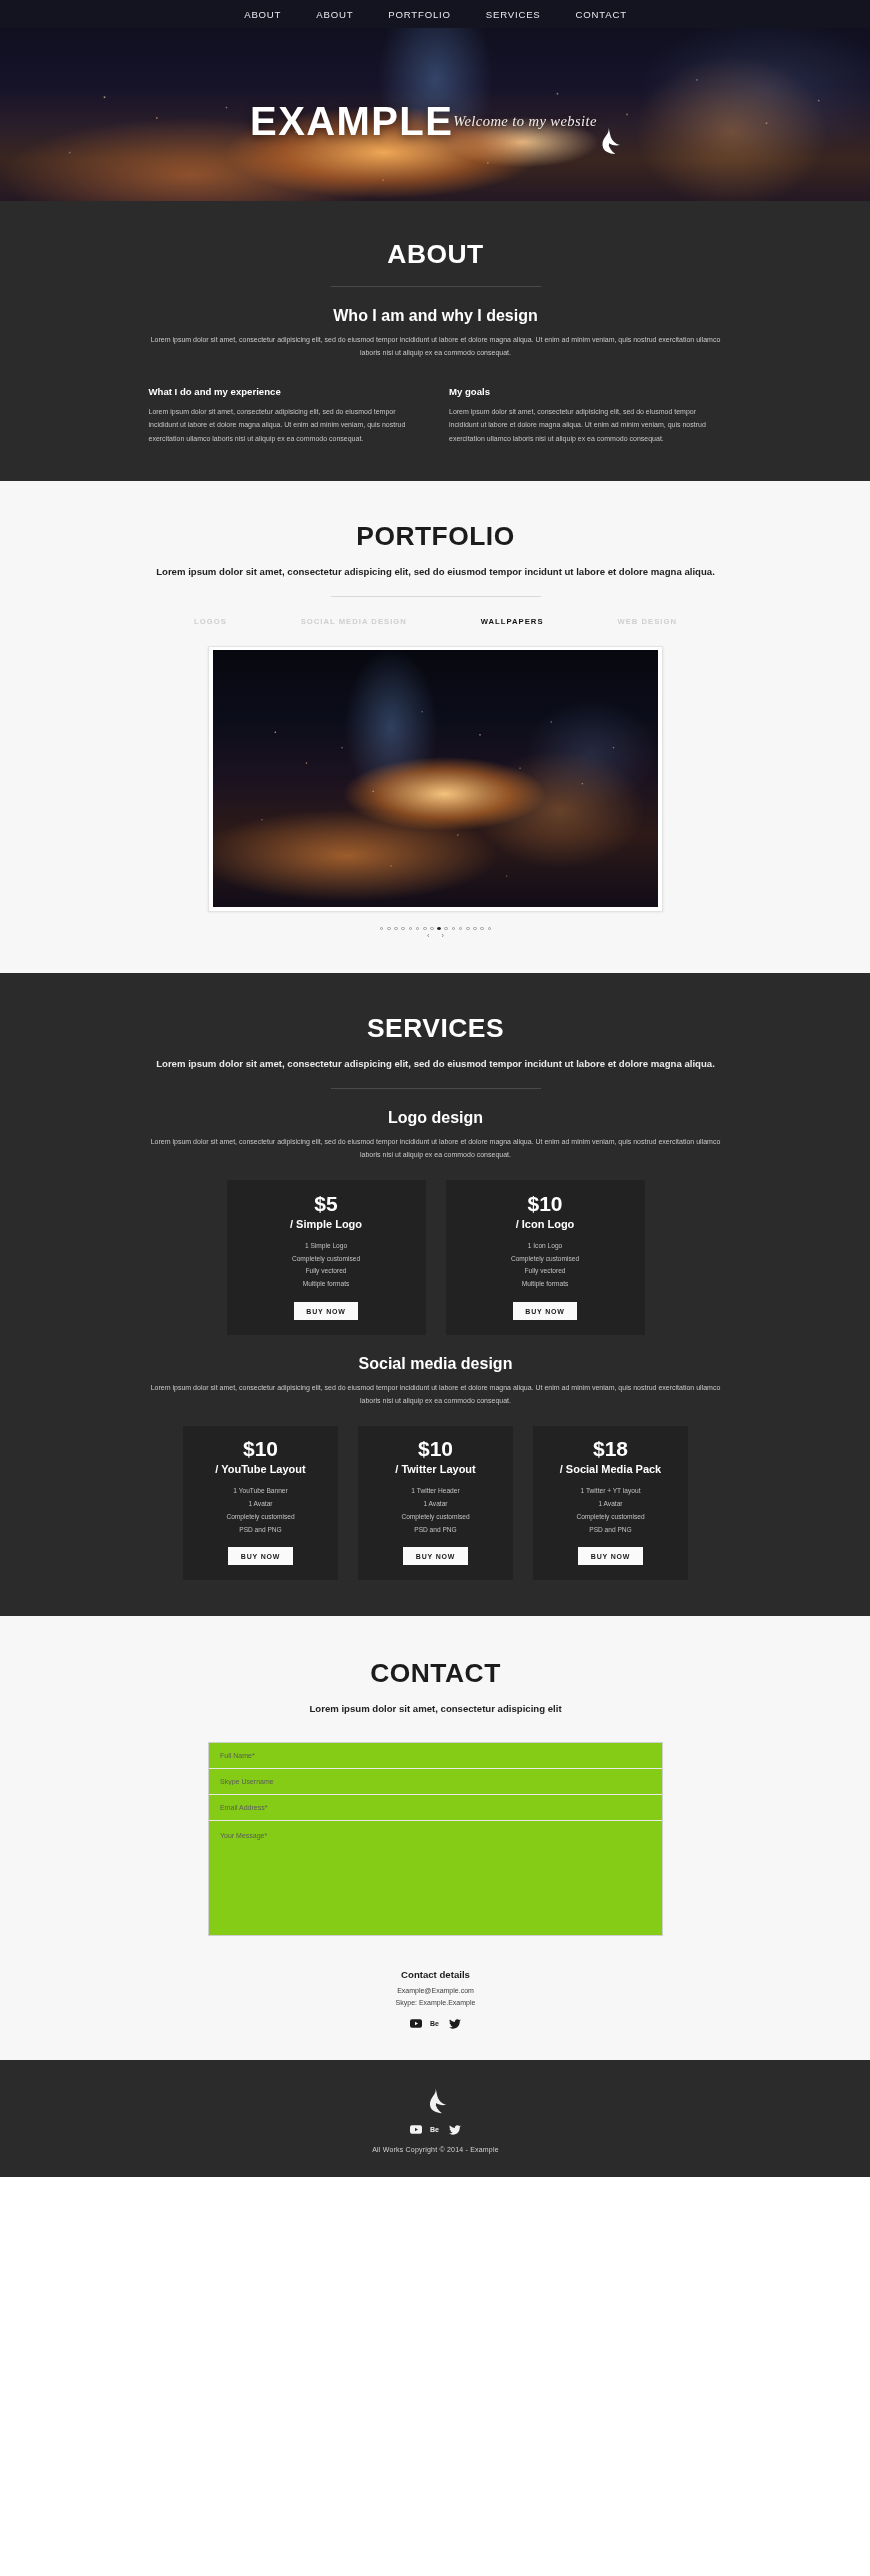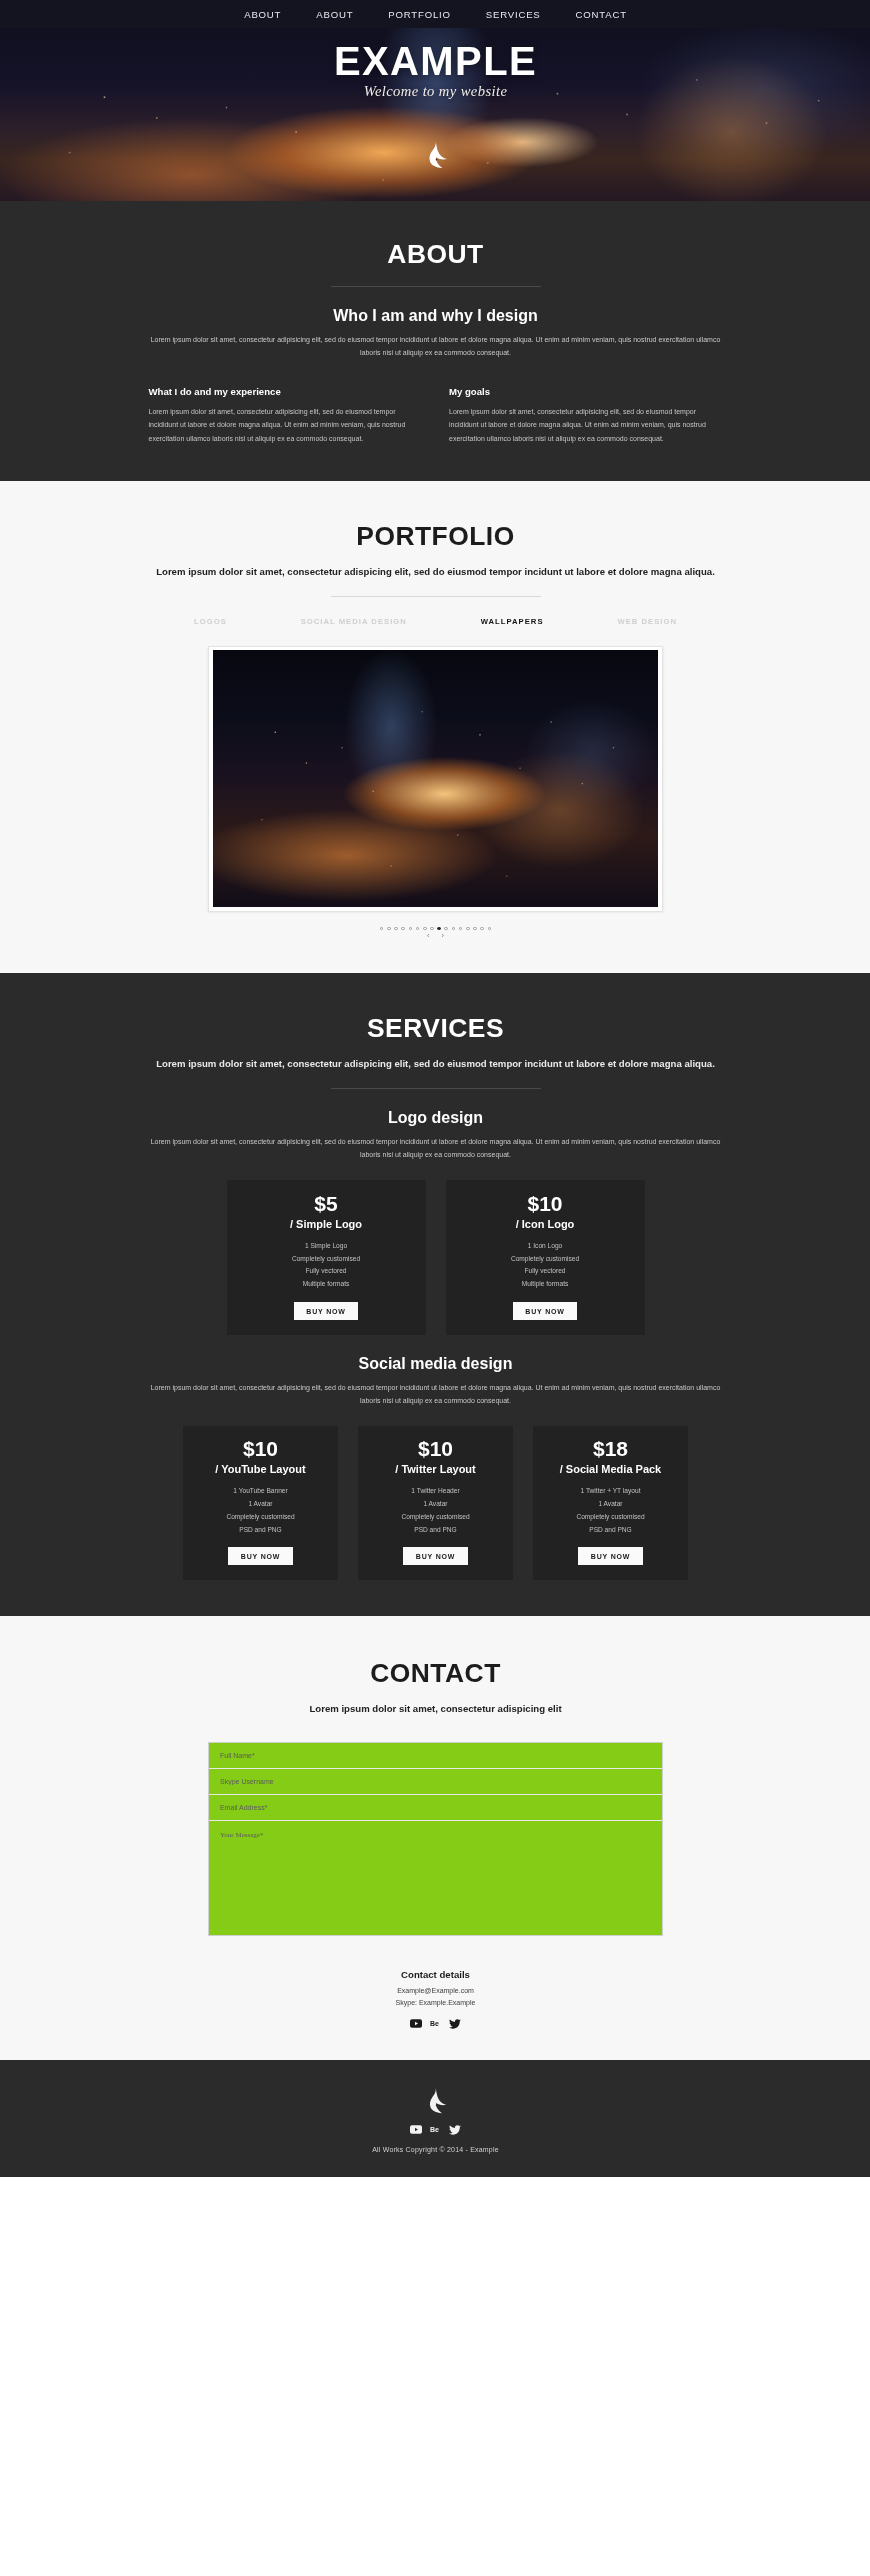--- a/index.html
+++ b/index.html
@@ -62,22 +62,22 @@
       radial-gradient(1.4px 1.4px at 80% 30%, rgba(190,215,255,.5), transparent),
       radial-gradient(1.4px 1.4px at 88% 55%, rgba(255,200,140,.6), transparent),
       radial-gradient(1.4px 1.4px at 94% 42%, rgba(255,225,180,.5), transparent),
       radial-gradient(1.4px 1.4px at 56% 78%, rgba(255,190,120,.55), transparent),
       radial-gradient(1.4px 1.4px at 44% 88%, rgba(255,180,110,.5), transparent),
       radial-gradient(1.4px 1.4px at 8% 72%, rgba(255,200,150,.45), transparent);
   }
   .hero-inner {
     position: relative; z-index: 3;
     height: 100%;
-    display: flex; flex-direction: column;
-    align-items: center; 
+    display: flex; 
+    align-items: center; justify-content: center;
     padding-top: 12.8px;
   }
   .hero-title {
     font-size: 40px;
     font-weight: 700;
     color: #ffffff;
     letter-spacing: 1.4px;
     line-height: 1;
     text-shadow: 0 1.8px 9px rgba(0,0,0,.45);
   }
@@ -303,21 +303,20 @@
     color: #5b5b5b;
     padding: 9px 11px;
     outline: none;
   }
   .field::placeholder { color: #5b5b5b; opacity: 1; }
   textarea.field {
     height: 114px;
     border-bottom: none;
     resize: none;
     line-height: 1.6;
-    font-family: Liberation Serif, serif;
   }
 
   .contact-details { text-align: center; margin-top: 33px; }
   .cd-title {
     font-size: 9.6px;
     font-weight: 700;
     color: #1c1c1c;
   }
   .cd-line {
     font-size: 7px;

